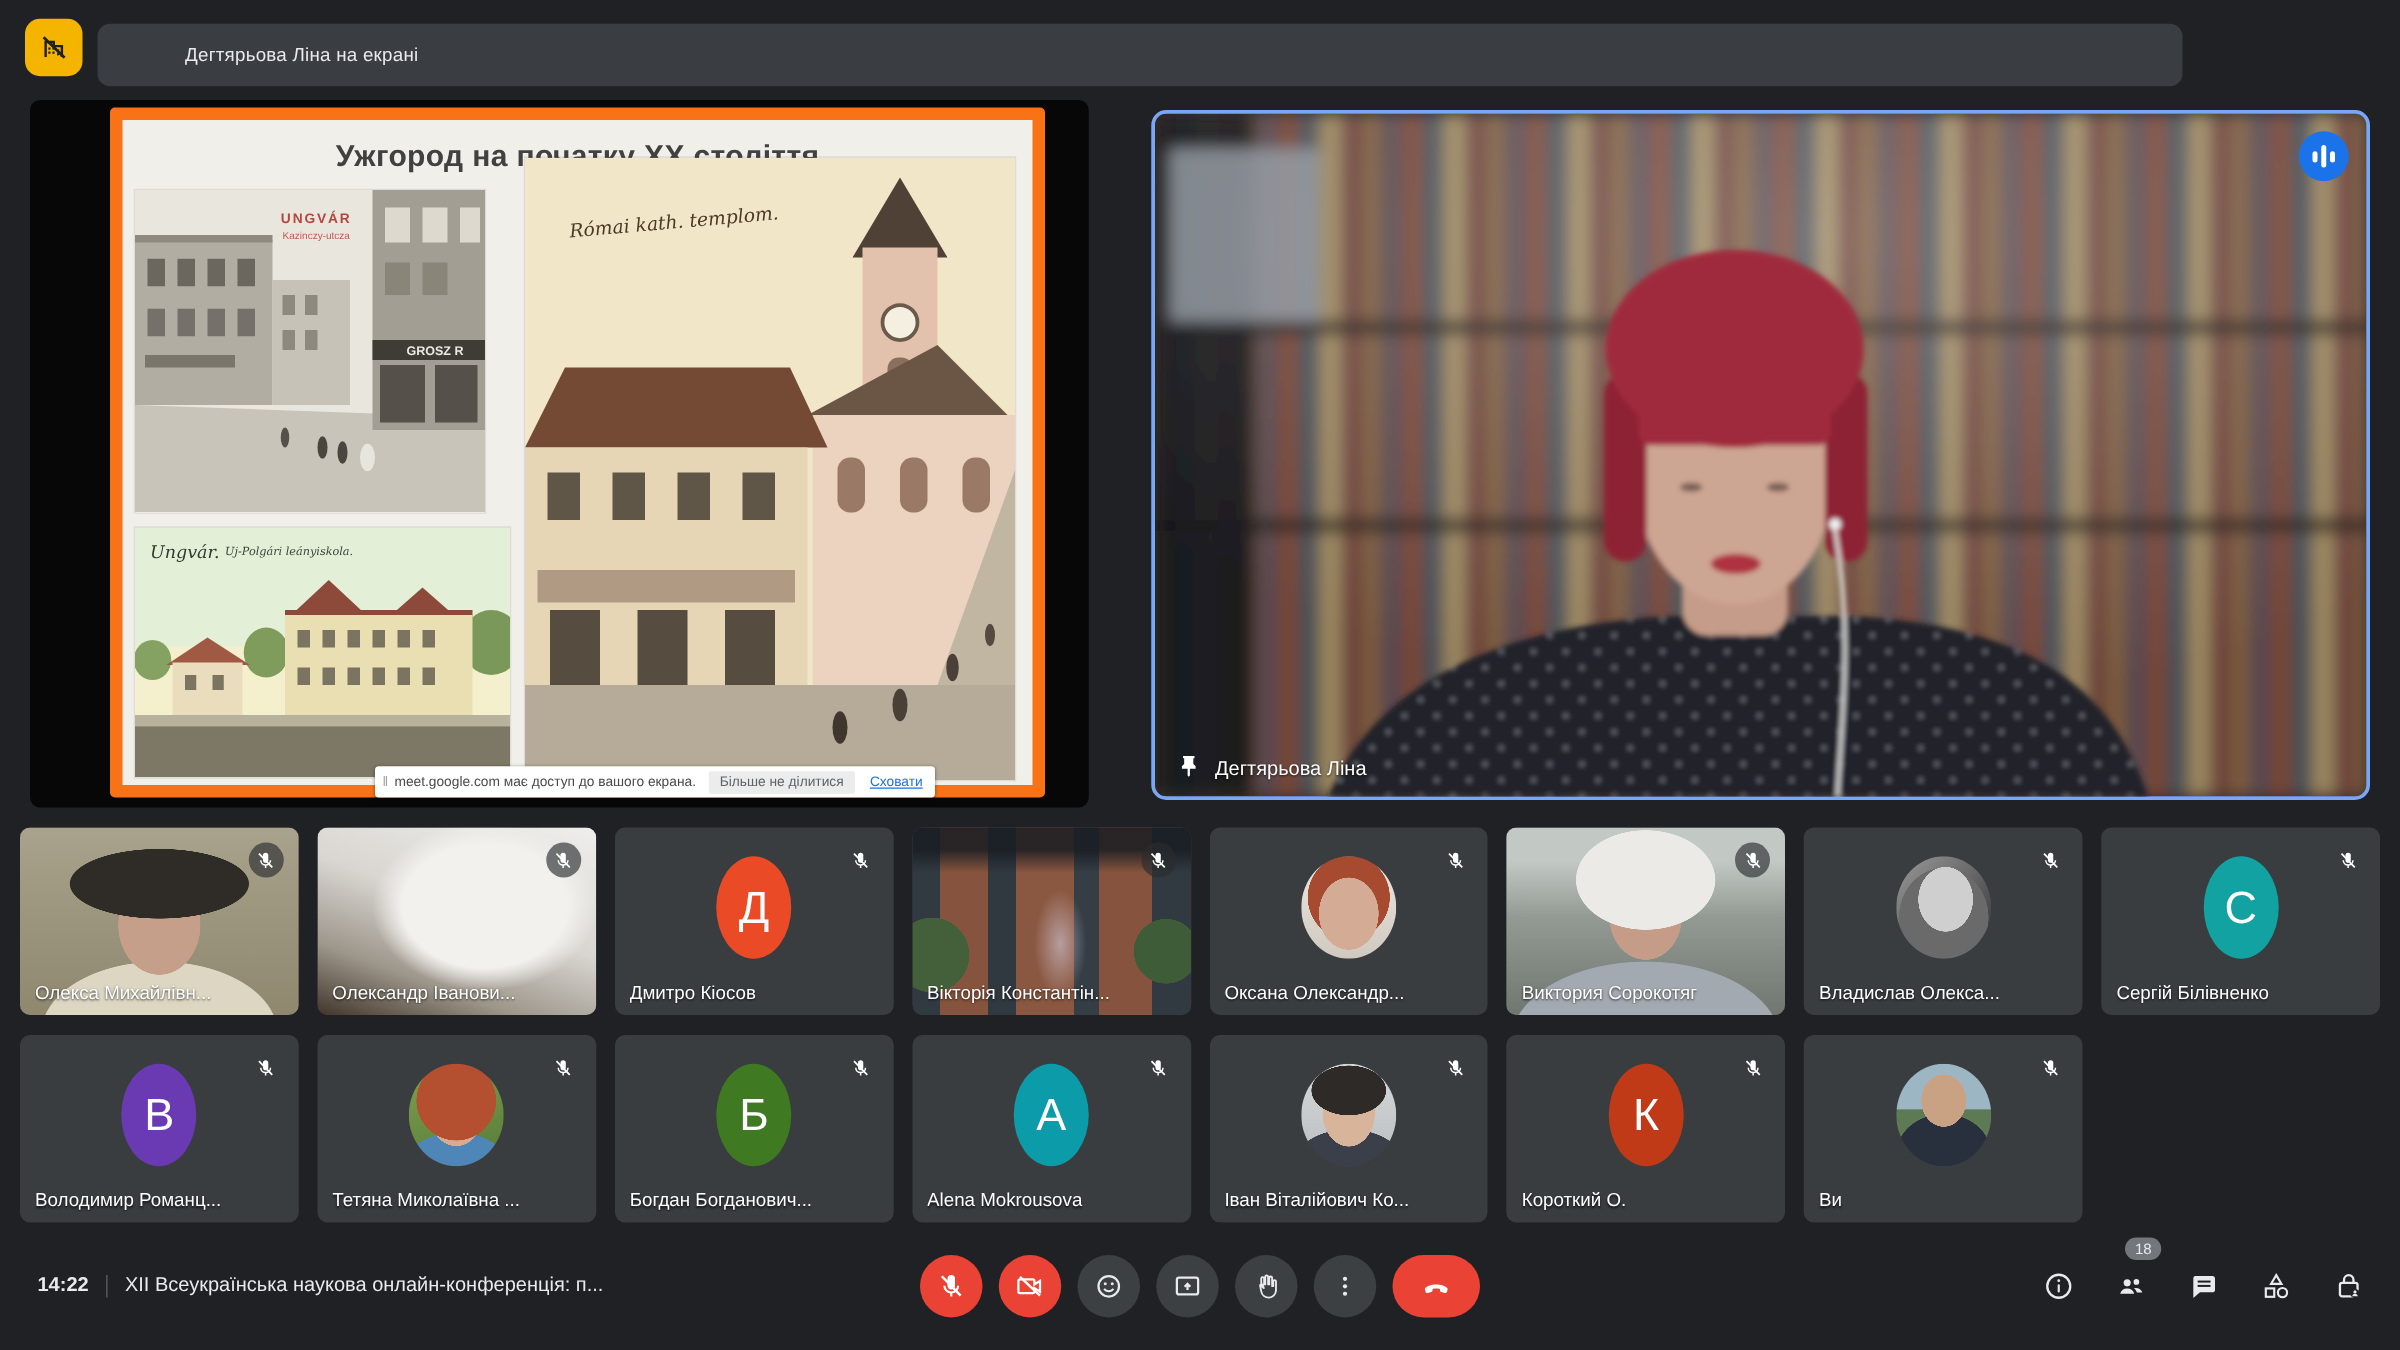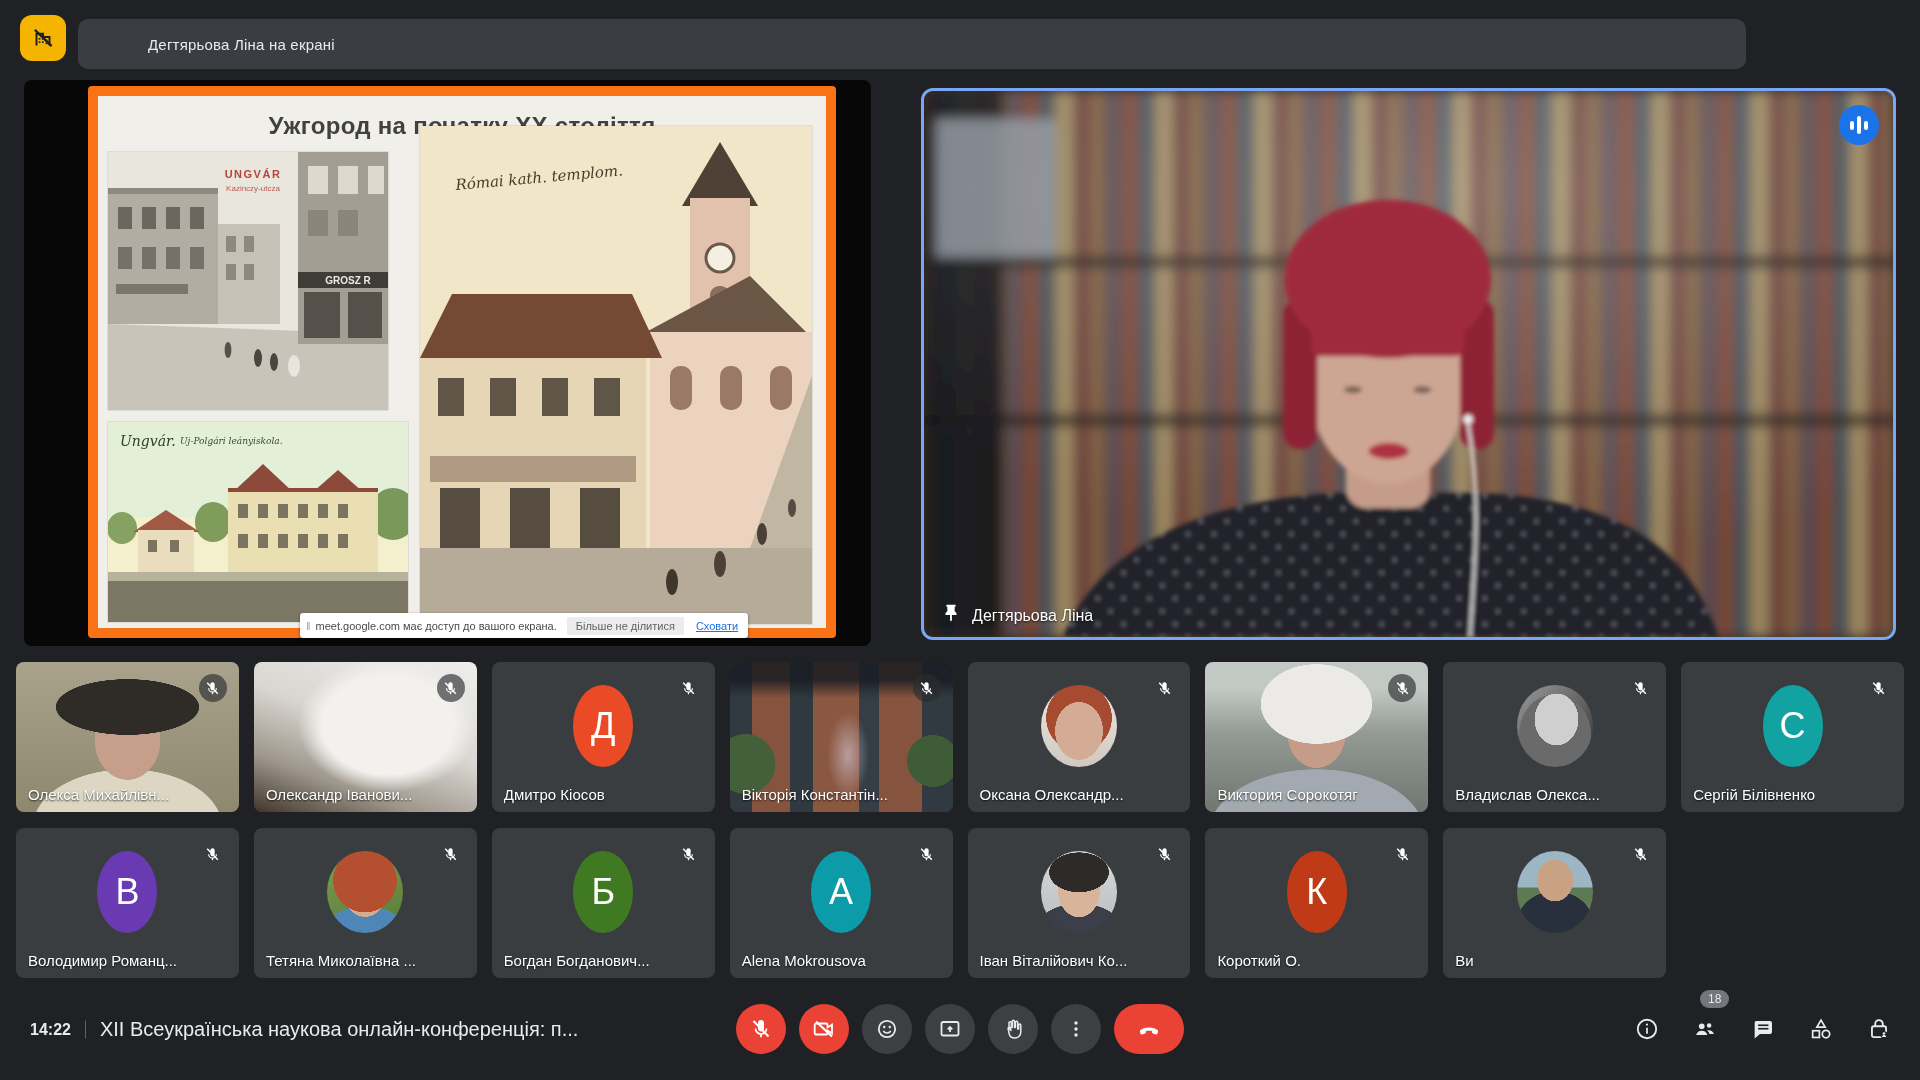--- a/index.html
+++ b/index.html
@@ -120,21 +120,21 @@
     radial-gradient(ellipse 18px 21px at 50% 36%, #c9a183 99%, transparent),
     radial-gradient(ellipse 38px 32px at 50% 88%, #27303c 99%, transparent),
     linear-gradient(180deg,#9db6c4 0 44%,#5d7a55 45% 100%); }
 
   
   .footer { position:absolute; left:0; bottom:0; width:1920px; height:102px; }
   .footer-left { position:absolute; left:30px; top:50%; transform:translateY(-50%);
     display:flex; align-items:center; gap:14px; }
   .clock { font-size:16px; font-weight:bold; }
   .vdiv { width:1px; height:18px; background:#5f6368; }
-  .meeting-title { font-size:20px; }
+  .meeting-title { font-size:16px; }
   .controls { position:absolute; left:50%; top:50%; transform:translate(-50%,-50%);
     display:flex; align-items:center; gap:13px; }
   .ctl { width:50px; height:50px; border-radius:50%; background:#3c4043;
     display:flex; align-items:center; justify-content:center; border:none; }
   .ctl svg { width:24px; height:24px; }
   .ctl.danger { background:#ea4335; }
   .ctl.end { width:70px; border-radius:26px; }
   .footer-right { position:absolute; right:28px; top:50%; transform:translateY(-50%);
     display:flex; align-items:center; gap:32px; }
   .f-icon { position:relative; width:26px; height:26px; }

